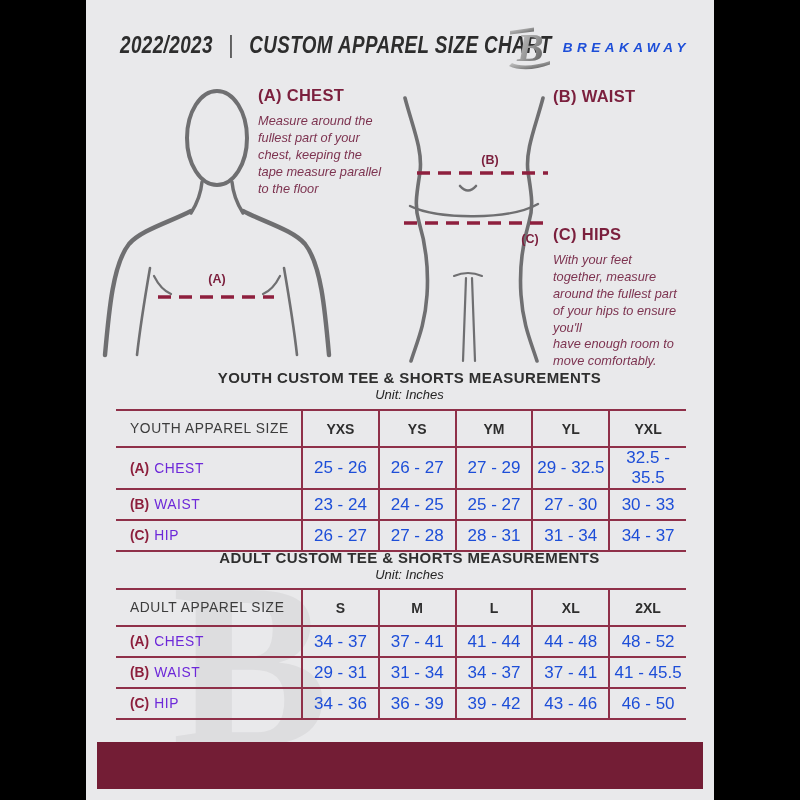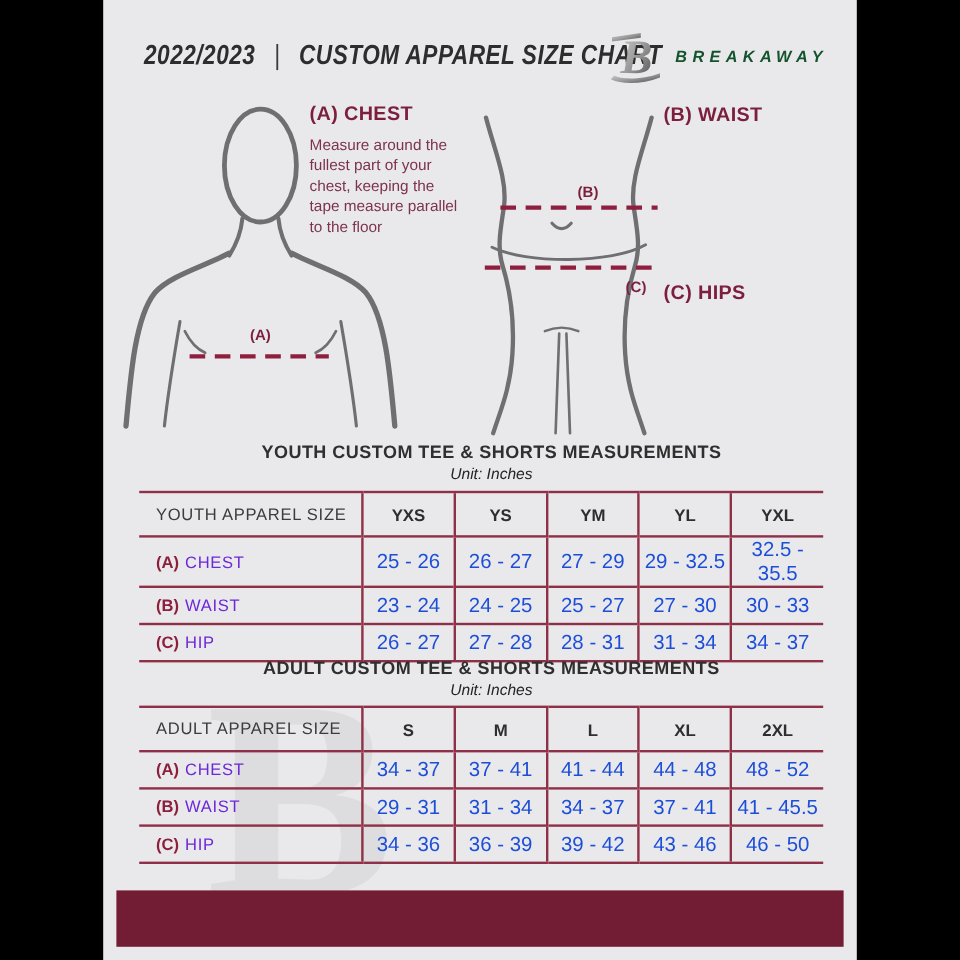--- a/index.html
+++ b/index.html
@@ -20,32 +20,32 @@
   .header { position: absolute; left: 30px; top: 24px; width: 580px; height: 44px; font-style: italic; }
   .title-group {
     position: absolute; left: 4px; top: 8px;
     white-space: nowrap;
     transform: scaleX(0.82); transform-origin: left center;
     font-weight: 700; font-size: 23px; letter-spacing: 0.5px;
     color: #2d2d2d;
   }
   .title-group .divider { font-weight: 400; color: #3a3a3a; padding: 0 12px; }
   .brand-group { position: absolute; right: 6px; top: 0; height: 46px; display: flex; align-items: center; gap: 10px; }
-  .brand-name { font-size: 13.5px; font-weight: 700; letter-spacing: 4.5px; color: #14532d; }
+  .brand-name { font-size: 13.5px; font-weight: 700; letter-spacing: 4.5px; color: #1d4ed8; }
   
   .instr { position: absolute; width: 160px; }
   .instr-heading { font-size: 16.5px; font-weight: 700; color: #7b1f3d; letter-spacing: 0.3px; }
   .instr-body {
     margin-top: 8px;
-    font-size: 12.8px; line-height: 1.32;
+    font-size: 12.8px; font-style: italic; line-height: 1.32;
     color: #7d3350; white-space: pre-line;
   }
   .instr-a { left: 172px; top: 86px; }
   .instr-b { left: 467px; top: 87px; width: 155px; }
-  .instr-c { left: 467px; top: 235px; width: 165px; }
+  .instr-c { left: 467px; top: 225px; width: 165px; }
   
   .figures { position: absolute; left: 0; top: 80px; }
   
   .section-title { position: absolute; left: 0; width: 628px; text-align: center;
     font-size: 15px; font-weight: 700; letter-spacing: 0.4px; color: #2f2f2f; }
   .section-unit { position: absolute; left: 0; width: 628px; text-align: center;
     font-size: 13px; font-style: italic; color: #242424; }
   .yt-title { top: 369px; } .yt-unit { top: 387px; }
   .at-title { top: 549px; } .at-unit { top: 567px; }
   .size-table { position: absolute; left: 30px; width: 570px; border-collapse: collapse; table-layout: fixed; }
@@ -110,20 +110,27 @@
 fullest part of your
 chest, keeping the
 tape measure parallel
 to the floor</div>
   </div>
   <div class="instr instr-b">
     <div class="instr-heading">(B) WAIST</div>
   </div>
   <div class="instr instr-c">
     <div class="instr-heading">(C) HIPS</div>
+    <div class="instr-body">With your feet
+together, measure
+around the fullest part
+of your hips to ensure
+you'll
+have enough room to
+move comfortably.</div>
   </div>
 
   <svg class="figures" width="628" height="285" viewBox="0 0 628 285" fill="none">
 
     <g stroke="#6f6f71" stroke-linecap="round" fill="none">
       <ellipse cx="131" cy="58" rx="30" ry="47" stroke-width="4"></ellipse>
       <path d="M116,102 C115,113 112,122 105,133" stroke-width="3.4"></path>
       <path d="M146,102 C147,113 150,122 157,133" stroke-width="3.4"></path>
       <path d="M105,131 C84,142 55,150 43,164 C27,184 23,230 19,275" stroke-width="4.4"></path>
       <path d="M157,131 C178,142 207,150 219,164 C235,184 239,230 243,275" stroke-width="4.4"></path>

